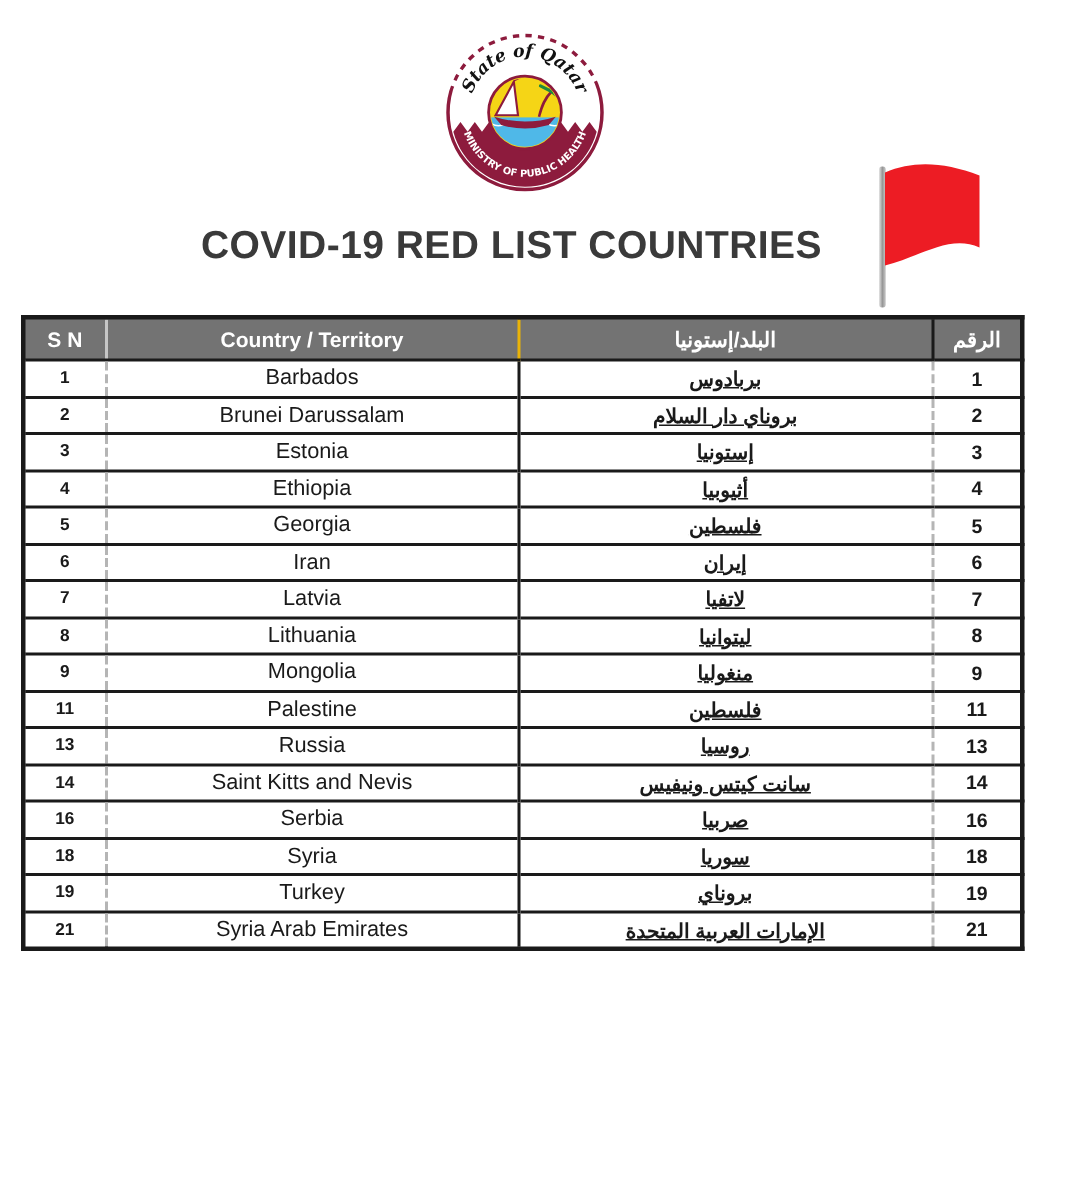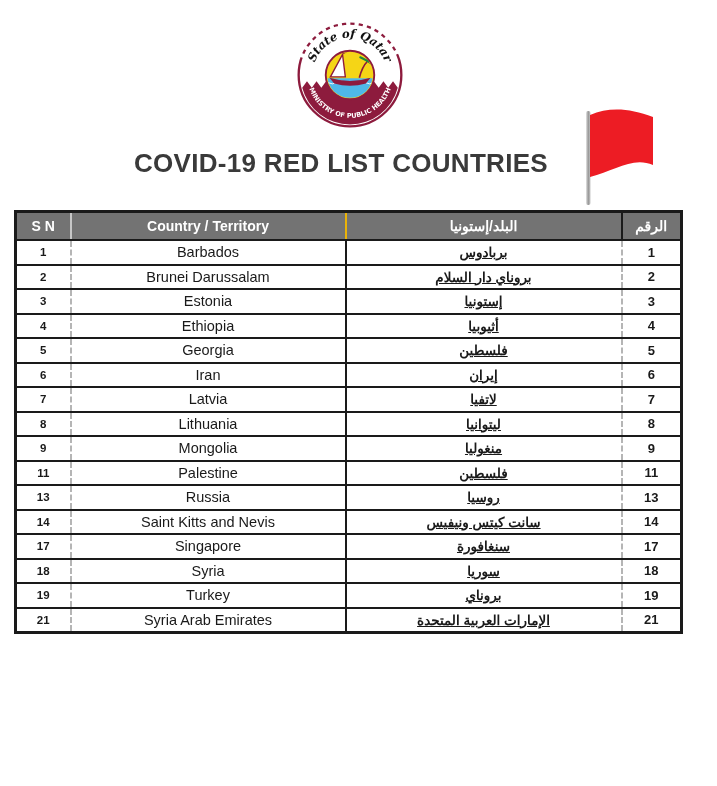--- a/index.html
+++ b/index.html
@@ -250,24 +250,24 @@
         <td class="c-ar" dir="rtl">روسيا</td>
         <td class="c-num">13</td>
       </tr>
       <tr>
         <td class="c-sn">14</td>
         <td class="c-country">Saint Kitts and Nevis</td>
         <td class="c-ar" dir="rtl">سانت كيتس ونيفيس</td>
         <td class="c-num">14</td>
       </tr>
       <tr>
-        <td class="c-sn">17</td>
-        <td class="c-country">Singapore</td>
-        <td class="c-ar" dir="rtl">سنغافورة</td>
-        <td class="c-num">17</td>
+        <td class="c-sn">16</td>
+        <td class="c-country">Serbia</td>
+        <td class="c-ar" dir="rtl">صربيا</td>
+        <td class="c-num">16</td>
       </tr>
       <tr>
         <td class="c-sn">18</td>
         <td class="c-country">Syria</td>
         <td class="c-ar" dir="rtl">سوريا</td>
         <td class="c-num">18</td>
       </tr>
       <tr>
         <td class="c-sn">19</td>
         <td class="c-country">Turkey</td>

